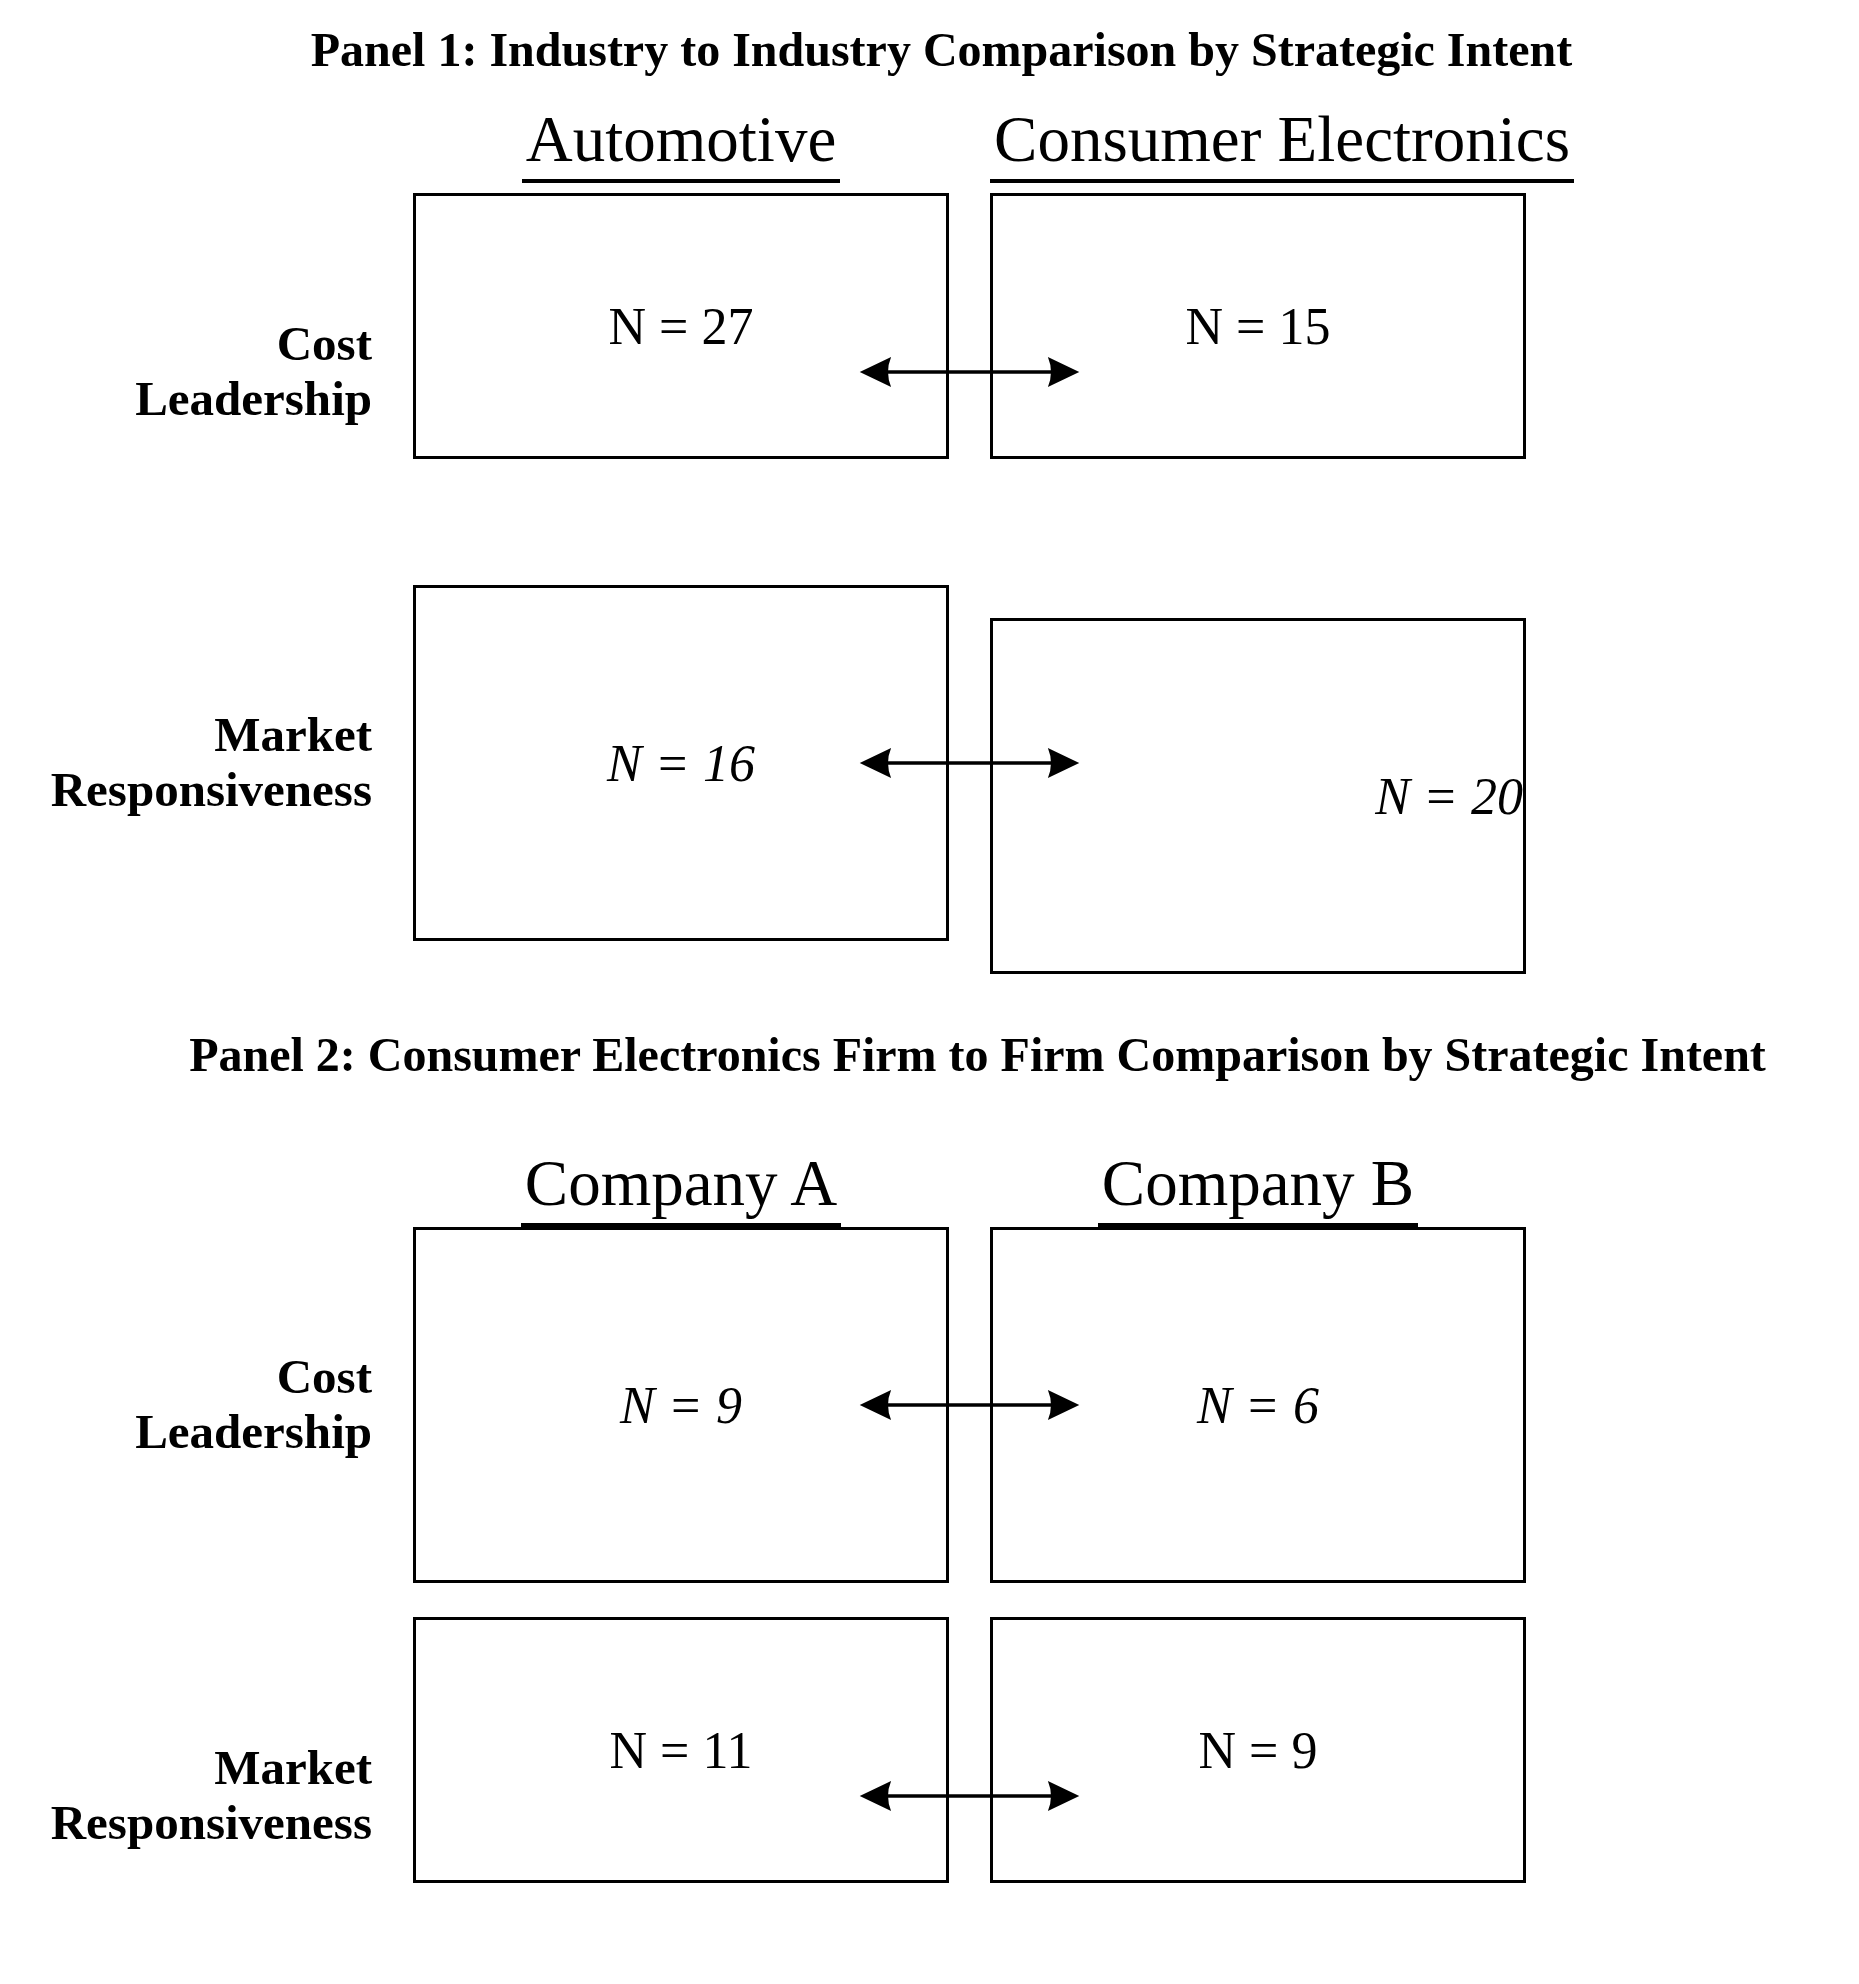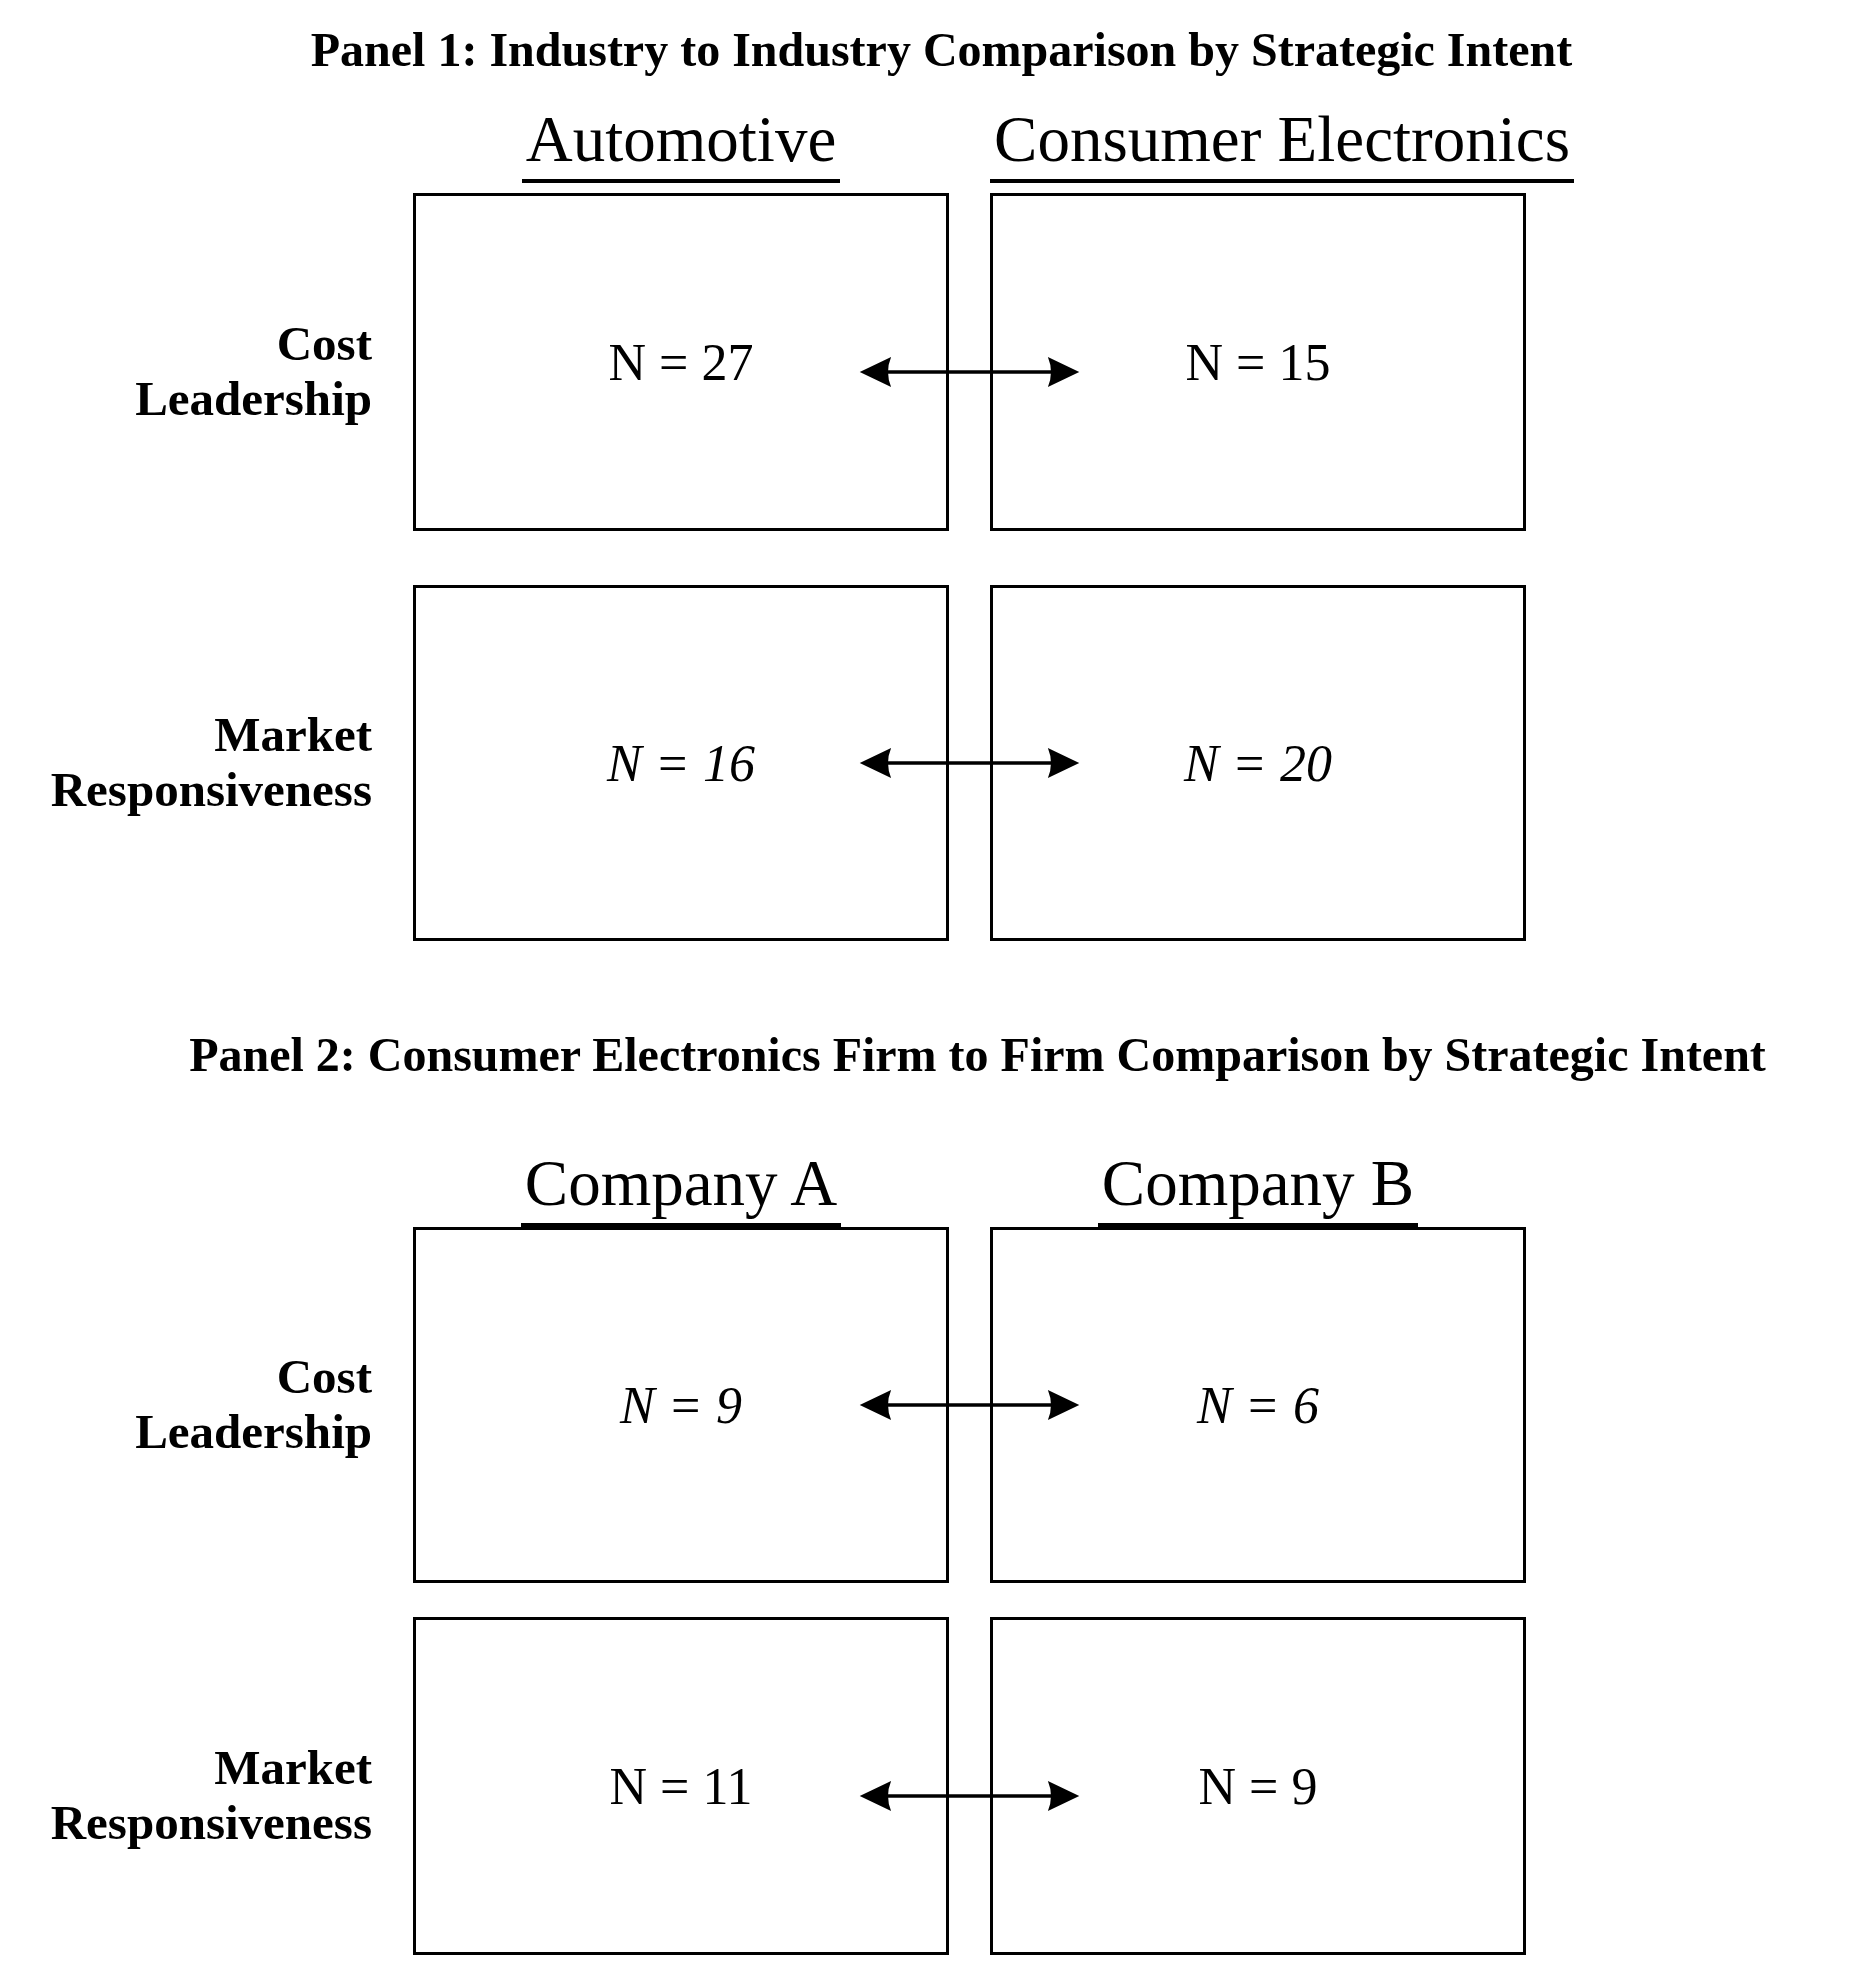--- a/index.html
+++ b/index.html
@@ -40,21 +40,21 @@
     position:absolute;width:536px;
     box-sizing:border-box;
     border:3.4px solid #000000;
     background:#ffffff;
     display:flex;align-items:center;justify-content:center;
   }
   .cell-box .n-value{
     font-size:52px;font-weight:normal;
     white-space:nowrap;
   }
-  .h523{height:338px;} .h521{height:356px;font-style:italic;}
+  .h523{height:266px;} .h521{height:356px;font-style:italic;}
   .arrow{
     position:absolute;left:857px;width:225px;height:44px;
   }
   .arrow svg{display:block;width:225px;height:44px;}
 </style>
 </head>
 <body>
 
 <div class="canvas">
 
@@ -74,21 +74,21 @@
 
   <div class="cell-box h523" style="left:413px;top:193px;">
     <span class="n-value">N = 27</span>
   </div>
   <div class="cell-box h523" style="left:990px;top:193px;">
     <span class="n-value">N = 15</span>
   </div>
   <div class="cell-box h521" style="left:413px;top:585px;">
     <span class="n-value">N = 16</span>
   </div>
-  <div class="cell-box h521" style="left:990px;top:585px;">
+  <div class="cell-box h521" style="left:990px;top:618px;justify-content:flex-end;">
     <span class="n-value">N = 20</span>
   </div>
 
   <div class="arrow" style="top:350px;">
     <svg viewBox="0 0 330 64" xmlns="http://www.w3.org/2000/svg">
       <line x1="20" y1="32" x2="310" y2="32" stroke="#000" stroke-width="5"></line>
       <path d="M4,32 L50,10 Q41,32 50,54 Z" fill="#000"></path>
       <path d="M326,32 L280,10 Q289,32 280,54 Z" fill="#000"></path>
     </svg>
   </div>

